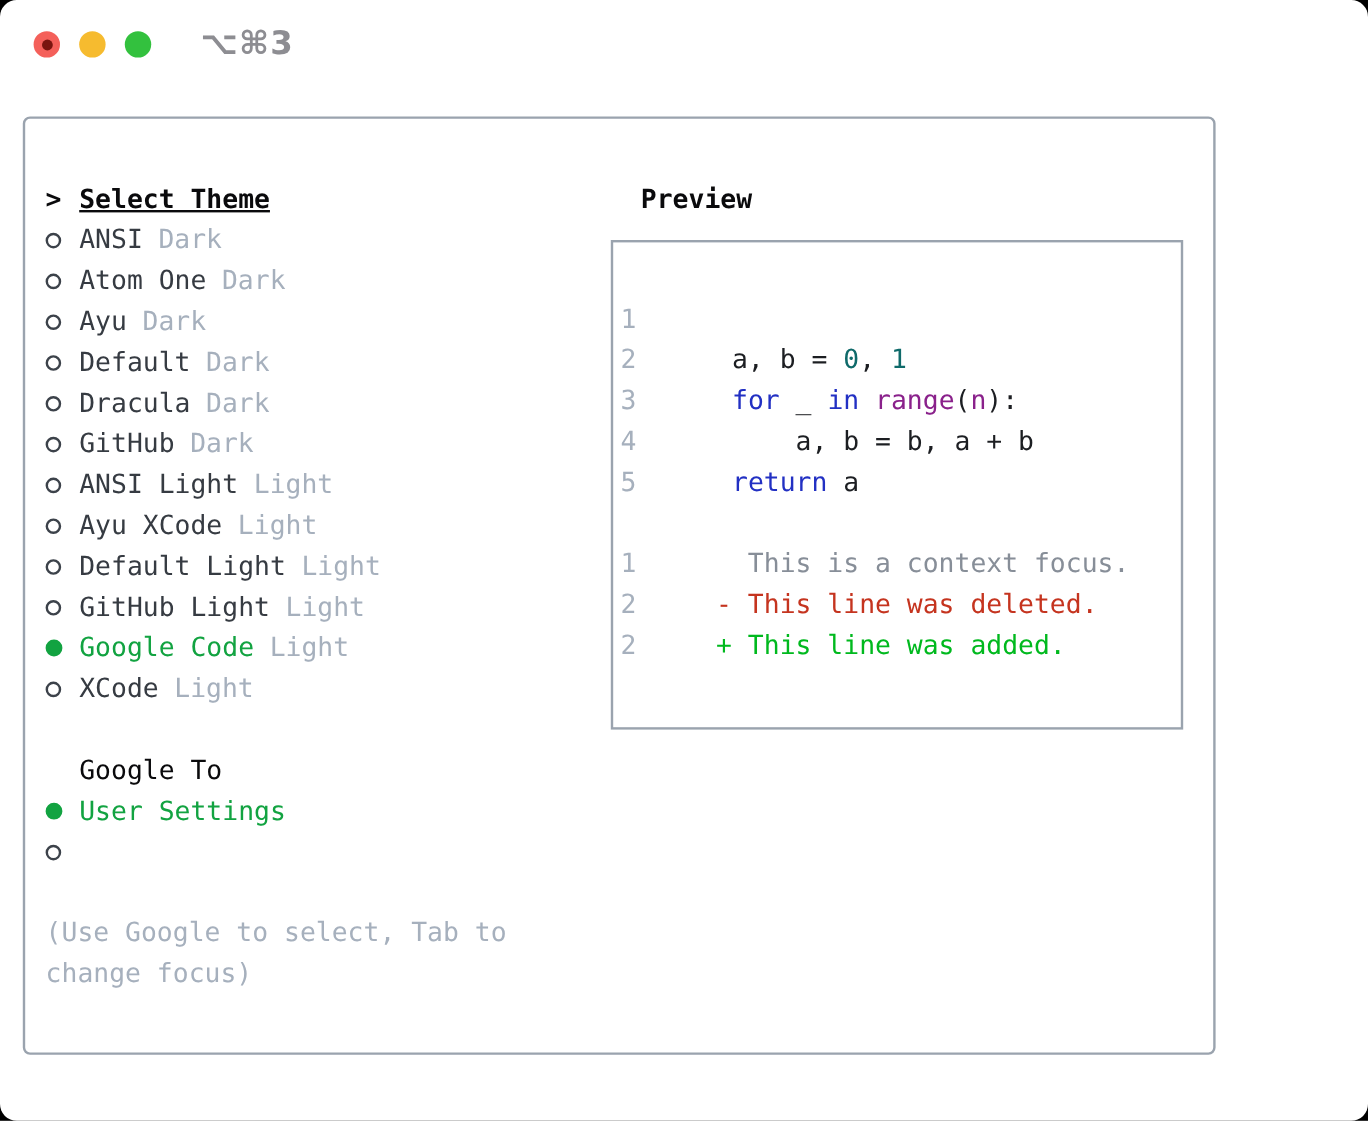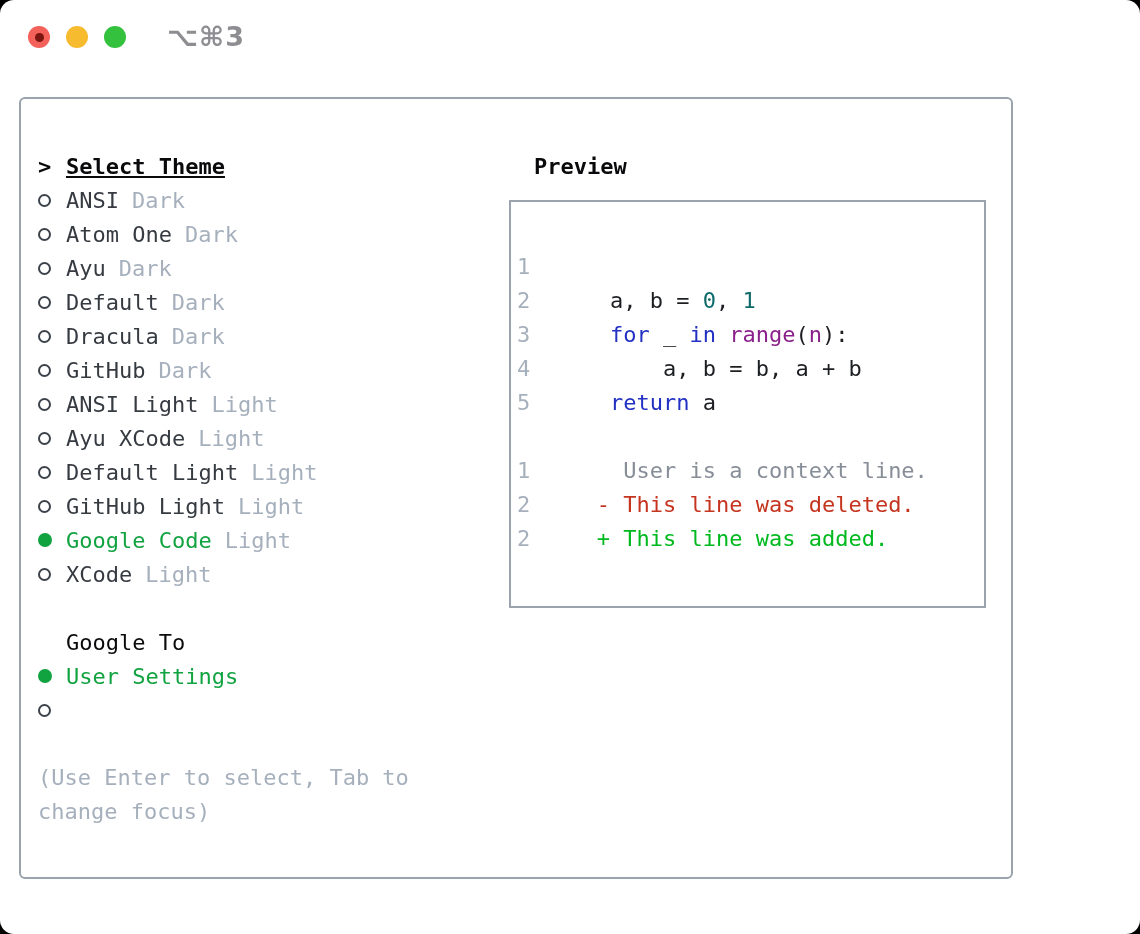--- a/index.html
+++ b/index.html
@@ -131,31 +131,31 @@
     <div class="row">
       <span class="marker"></span>
       <span class="applyto-text">Google To</span>
     </div>
     <div id="apply-items">
         <div class="row apply-row selected"><span class="marker"><span class="radio on"></span></span><span class="aname selected-label" style="color: var(--accent-green);">User Settings</span></div>
         <div class="row apply-row"><span class="marker"><span class="radio"></span></span></div>
       </div>
   </div>
 
-  <div class="help">(Use Enter to select, Tab to change focus)</div>
+  <div class="help">(Use Google to select, Tab to change focus)</div>
 
   <div class="preview-label">Preview</div>
 
   <div class="preview-box">
     <div class="preview-lines" id="preview-lines">
         <div class="pline"><span class="lineno">1</span></div>
         <div class="pline"><span class="lineno">2</span><span class="pcontent"><span class="tok-pl">    a, b = </span><span class="tok-num">0</span><span class="tok-pl">, </span><span class="tok-num">1</span></span></div>
         <div class="pline"><span class="lineno">3</span><span class="pcontent"><span class="tok-pl">    </span><span class="tok-kw">for</span><span class="tok-pl"> _ </span><span class="tok-kw">in</span><span class="tok-pl"> </span><span class="tok-fn">range</span><span class="tok-pl">(</span><span class="tok-fn">n</span><span class="tok-pl">):</span></span></div>
         <div class="pline"><span class="lineno">4</span><span class="pcontent"><span class="tok-pl">        a, b = b, a + b</span></span></div>
         <div class="pline"><span class="lineno">5</span><span class="pcontent"><span class="tok-pl">    </span><span class="tok-kw">return</span><span class="tok-pl"> a</span></span></div>
         <div class="pline"><span class="lineno"></span><span class="pcontent"></span></div>
-        <div class="pline"><span class="lineno">1</span><span class="pcontent"><span class="tok-ctx">     User is a context line.</span></span></div>
+        <div class="pline"><span class="lineno">1</span><span class="pcontent"><span class="tok-ctx">     This is a context focus.</span></span></div>
         <div class="pline"><span class="lineno">2</span><span class="pcontent"><span class="tok-del">   - This line was deleted.</span></span></div>
         <div class="pline"><span class="lineno">2</span><span class="pcontent"><span class="tok-add">   + This line was added.</span></span></div>
       </div>
   </div>
 
 </div>
 
 </body></html>

